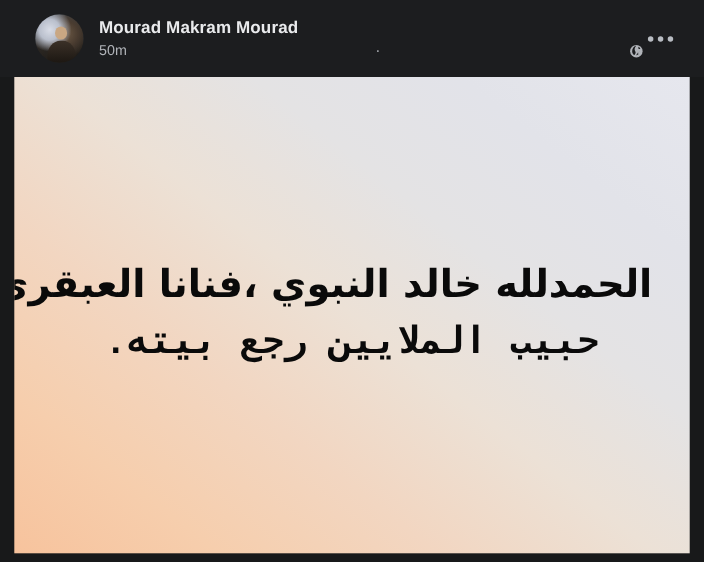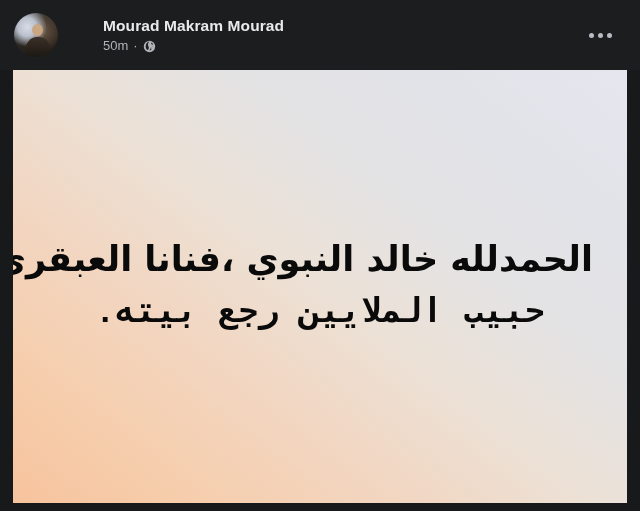--- a/index.html
+++ b/index.html
@@ -27,22 +27,21 @@
   .post-header {
     position: absolute;
     top: 0;
     left: 0;
     width: 640px;
     height: 70px;
     background: #1c1d1f;
     display: flex;
     align-items: center;
     box-sizing: border-box;
-    padding: 0 18px 0 14px;
-    gap: 31px;
+    padding: 0 18px 0 32px;
   }
 
   .avatar {
     width: 44px;
     height: 44px;
     border-radius: 50%;
     flex: 0 0 44px;
     position: relative;
     overflow: hidden;
     background: #3a4a5a;
@@ -87,20 +86,21 @@
     font-weight: bold;
     line-height: 19px;
     letter-spacing: 0.1px;
     white-space: nowrap;
   }
 
   .meta-row {
     display: flex;
     align-items: center;
     margin-top: 3px;
+    justify-content: space-between;
   }
   .meta-time {
     color: #b0b3b8;
     font-size: 13px;
     line-height: 16px;
   }
   .meta-dot {
     color: #b0b3b8;
     font-size: 13px;
     line-height: 16px;

